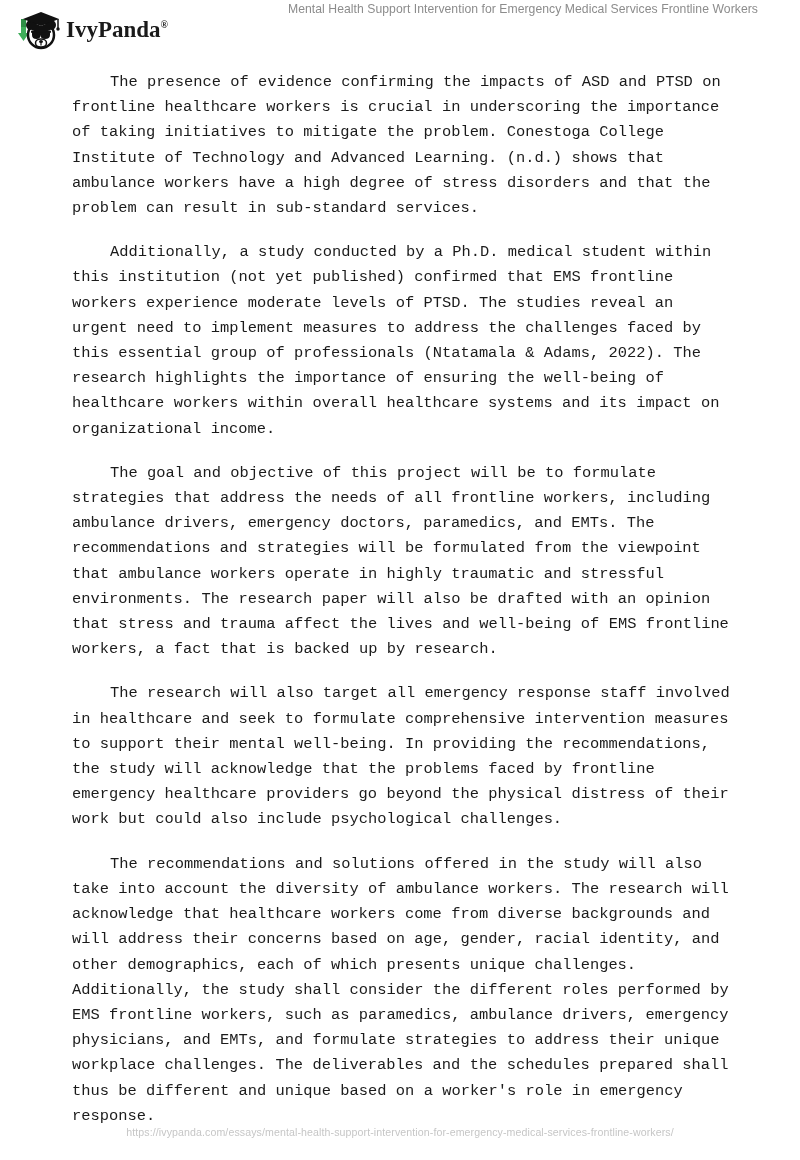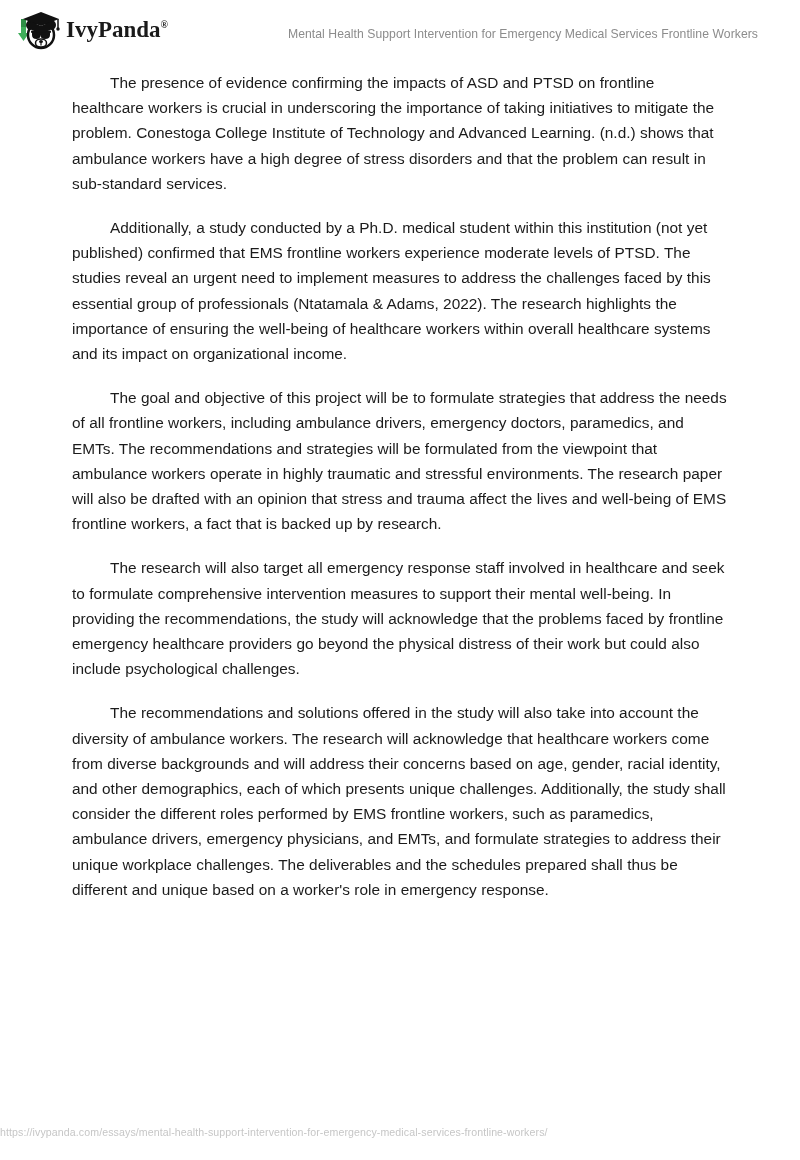--- a/index.html
+++ b/index.html
@@ -50,35 +50,36 @@
     white-space: nowrap;
   }
   .brand-word .reg {
     font-size: 10px;
     vertical-align: super;
     font-weight: bold;
   }
   .header-title {
     position: absolute;
     left: 288px;
-    top: 27px;
+    top: 2px;
     width: 500px;
     font-size: 12.2px;
     color: #8c8c8c;
     letter-spacing: 0.05px;
     white-space: nowrap;
     line-height: 1.2;
   }
 
   
   .doc-body {
     position: absolute;
     left: 72px;
     top: 70px;
     width: 658px;
+    font-family: Liberation Mono, monospace;
   }
   .para {
     margin: 0 0 19px 0;
     font-size: 15.4px;
     line-height: 25.2px;
     text-indent: 38px;
     color: #1b1b1b;
     text-align: left;
     word-spacing: 0.1px;
   }
@@ -92,21 +93,21 @@
     color: #111111;
     letter-spacing: -0.2px;
   }
 
   
   .page-footer {
     position: absolute;
     left: 0;
     bottom: 20px;
     width: 800px;
-    text-align: left;
+    text-align: center;
   }
   .footer-url {
     display: inline-block;
     font-size: 10.6px;
     color: #c6c6c6;
     letter-spacing: 0.1px;
     white-space: nowrap;
   }
 </style>
 </head>

